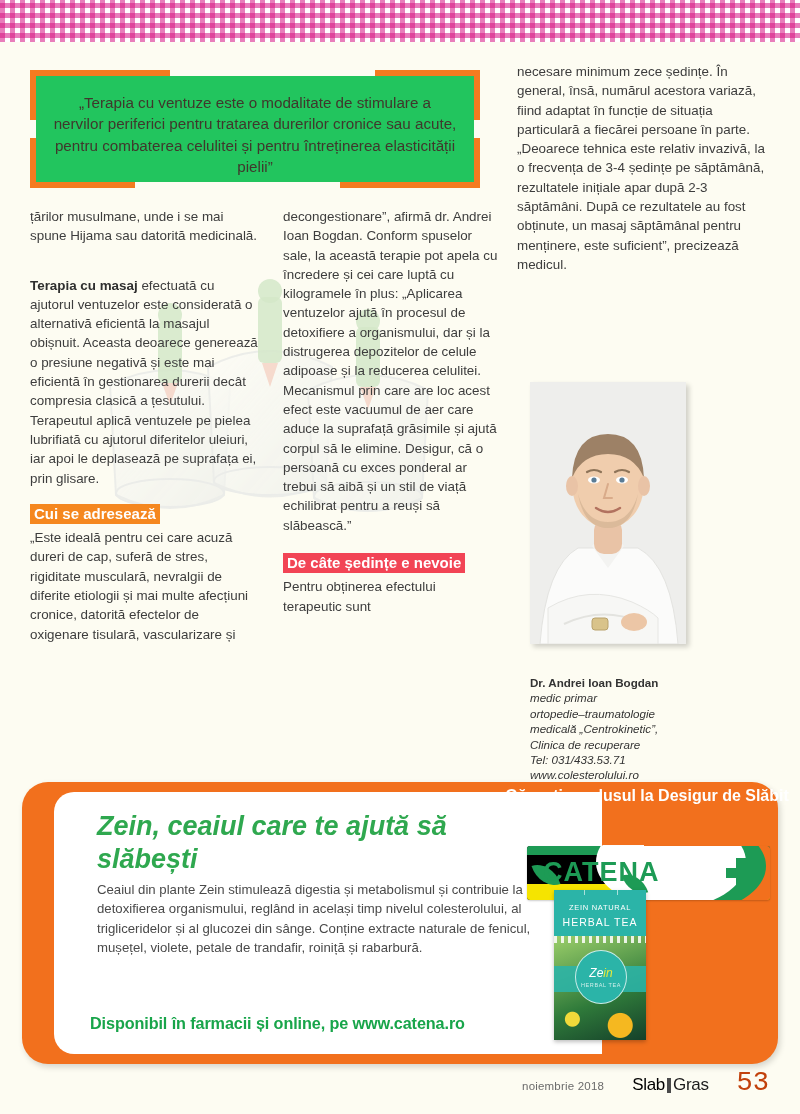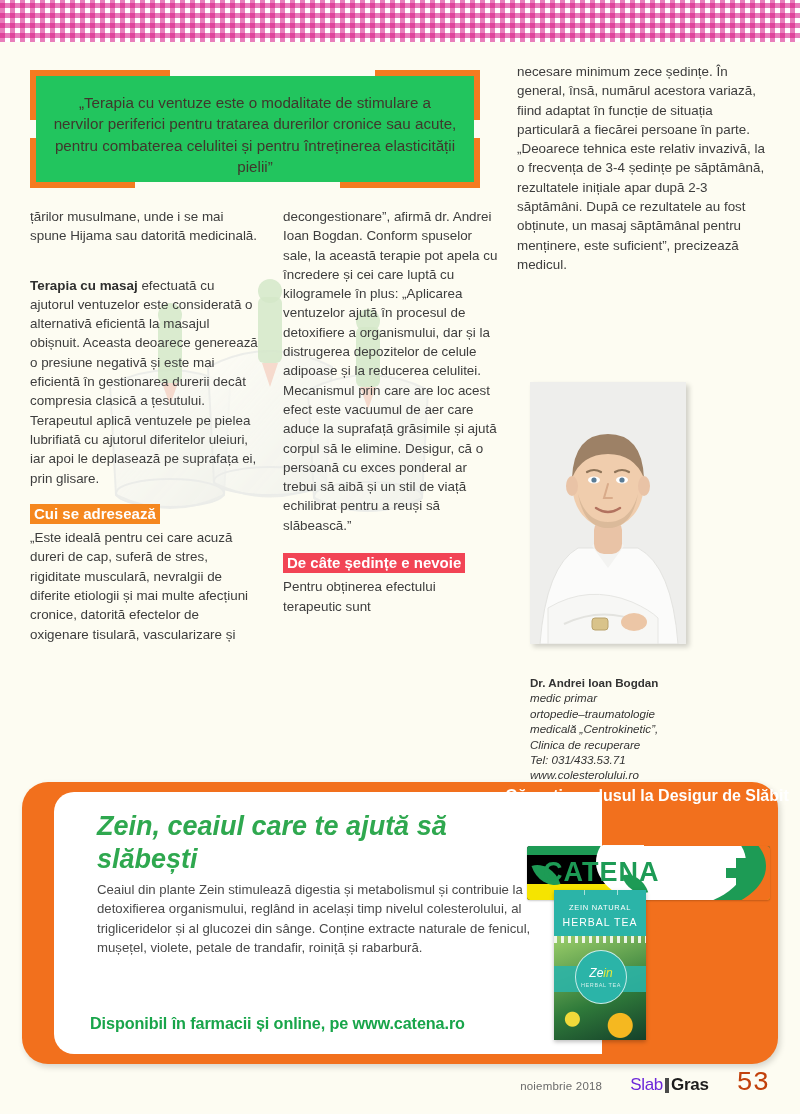--- a/index.html
+++ b/index.html
@@ -239,23 +239,23 @@
     border:1px solid rgba(255,255,255,.6);border-bottom:none;border-radius:4px 4px 0 0;
   }
 
   
   .footer{
     position:absolute;right:31px;bottom:16px;
     display:flex;align-items:baseline;gap:28px;margin-left:8px;
   }
   .foot-date{font-size:11.5px;color:#6b6b6b;letter-spacing:.2px;}
   .logo-sg{display:flex;align-items:center;font-size:17px;}
-  .logo-sg .slab{color:#6d28d9;font-weight:normal;letter-spacing:-.3px;text-align:center;}
+  .logo-sg .slab{color:#000000;font-weight:normal;letter-spacing:-.3px;text-align:center;}
   .logo-sg .bar{display:inline-block;width:4px;height:15px;background:#4a4a4a;margin:0 2px;}
-  .logo-sg .gras{color:#1c1c1c;font-weight:bold;letter-spacing:-.3px;}
+  .logo-sg .gras{color:#1c1c1c;font-weight:normal;letter-spacing:-.3px;}
   .page-no{font-size:27px;color:#c2410c;font-family:Liberation Mono, monospace;}
 </style>
 </head>
 <body>
 
 <div class="gingham"></div>
 
 <div class="cupping-bg">
   <svg width="350" height="330" viewBox="0 0 350 330" aria-hidden="true">
     <defs>

